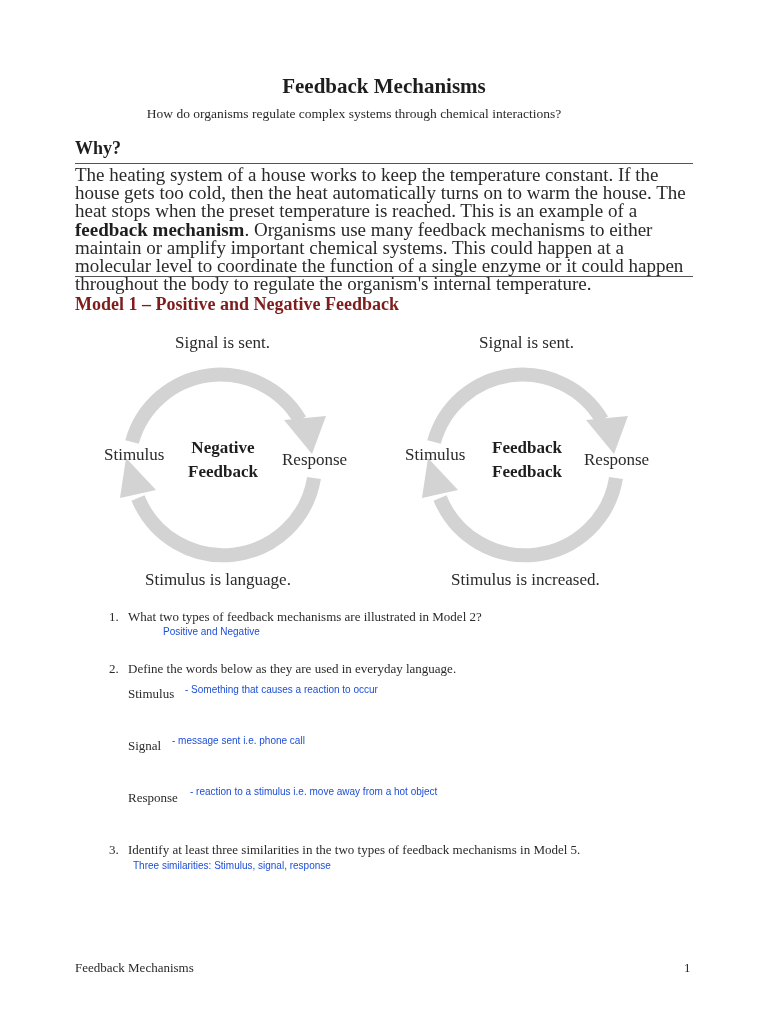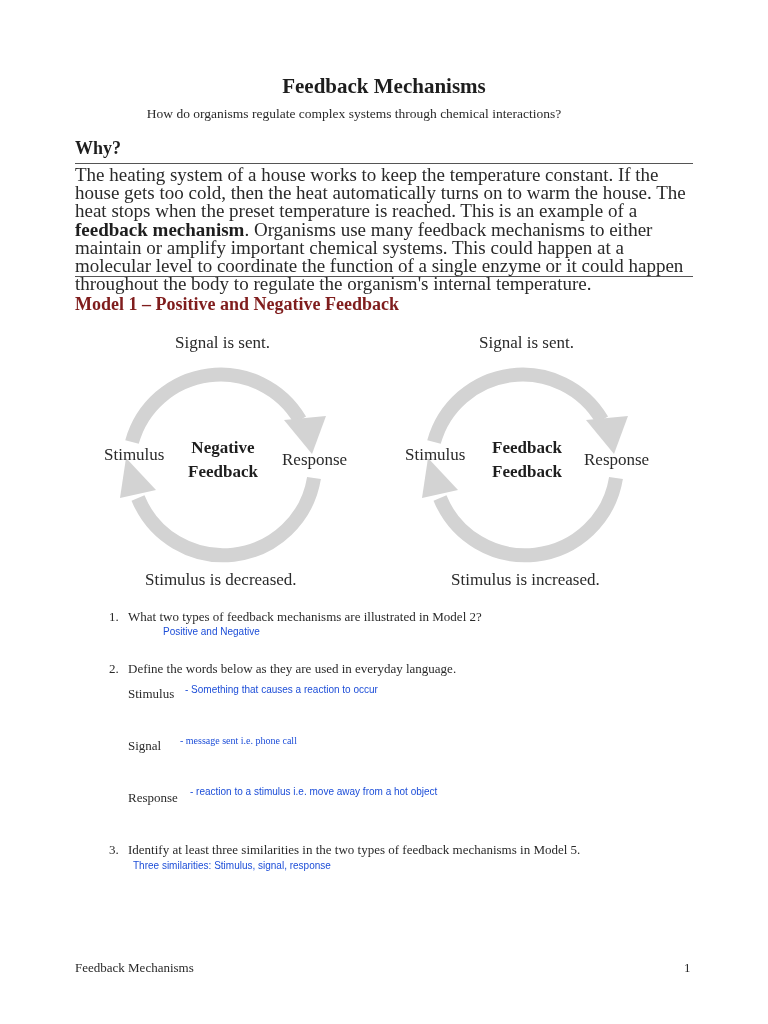--- a/index.html
+++ b/index.html
@@ -43,21 +43,21 @@
     <path d="M 212 128 A 92 92 0 0 1 36 148" fill="none" stroke="#d3d3d3" stroke-width="14"></path>
     <polygon points="18,148 24,108 54,140" fill="#d3d3d3"></polygon>
   </svg>
   <div class="abs dlabel" style="left:175px; top:333px;">Signal is sent.</div>
   <div class="abs dlabel" style="left:104px; top:445px;">Stimulus</div>
   <div class="abs dlabel" style="left:282px; top:450px;">Response</div>
   <div class="abs dcenter" style="left:172px; top:436px; width:102px;">
     <div>Negative</div>
     <div>Feedback</div>
   </div>
-  <div class="abs dlabel" style="left:145px; top:570px;">Stimulus is decreased.</div>
+  <div class="abs dlabel" style="left:145px; top:570px;">Stimulus is language.</div>
 </div>
 
 <div>
   <svg class="cycle" style="left:404px; top:350px;" width="240" height="240" viewBox="0 0 240 240">
     <path d="M 30 92 A 92 92 0 0 1 198 70" fill="none" stroke="#d3d3d3" stroke-width="14"></path>
     <polygon points="182,70 224,66 210,104" fill="#d3d3d3"></polygon>
     <path d="M 212 128 A 92 92 0 0 1 36 148" fill="none" stroke="#d3d3d3" stroke-width="14"></path>
     <polygon points="18,148 24,108 54,140" fill="#d3d3d3"></polygon>
   </svg>
   <div class="abs dlabel" style="left:479px; top:333px;">Signal is sent.</div>
@@ -74,21 +74,21 @@
 <div class="abs q" style="left:128px; top:609px;">What two types of feedback mechanisms are illustrated in Model 2?</div>
 <div class="abs ans" style="left:163px; top:626px;">Positive and Negative</div>
 
 <div class="abs q" style="left:109px; top:661px;">2.</div>
 <div class="abs q" style="left:128px; top:661px;">Define the words below as they are used in everyday language.</div>
 
 <div class="abs term" style="left:128px; top:686px;">Stimulus</div>
 <div class="abs ans" style="left:185px; top:684px;text-align:center;">- Something that causes a  reaction to occur</div>
 
 <div class="abs term" style="left:128px; top:738px;">Signal</div>
-<div class="abs ans" style="left:180px; top:735px;font-family:Liberation Serif, serif;">- message sent i.e. phone call</div>
+<div class="abs ans" style="left:172px; top:735px;">- message sent i.e. phone call</div>
 
 <div class="abs term" style="left:128px; top:790px;">Response</div>
 <div class="abs ans" style="left:190px; top:786px;">- reaction to a stimulus i.e. move away from a hot object</div>
 
 <div class="abs q" style="left:109px; top:842px;">3.</div>
 <div class="abs q" style="left:128px; top:842px;">Identify at least three similarities in the two types of feedback mechanisms in Model 5.</div>
 <div class="abs ans" style="left:133px; top:860px;">Three similarities: Stimulus, signal, response</div>
 
 <div class="abs footer" style="left:75px; top:960px;">Feedback Mechanisms</div>
 <div class="abs footer" style="left:684px; top:960px;">1</div>

